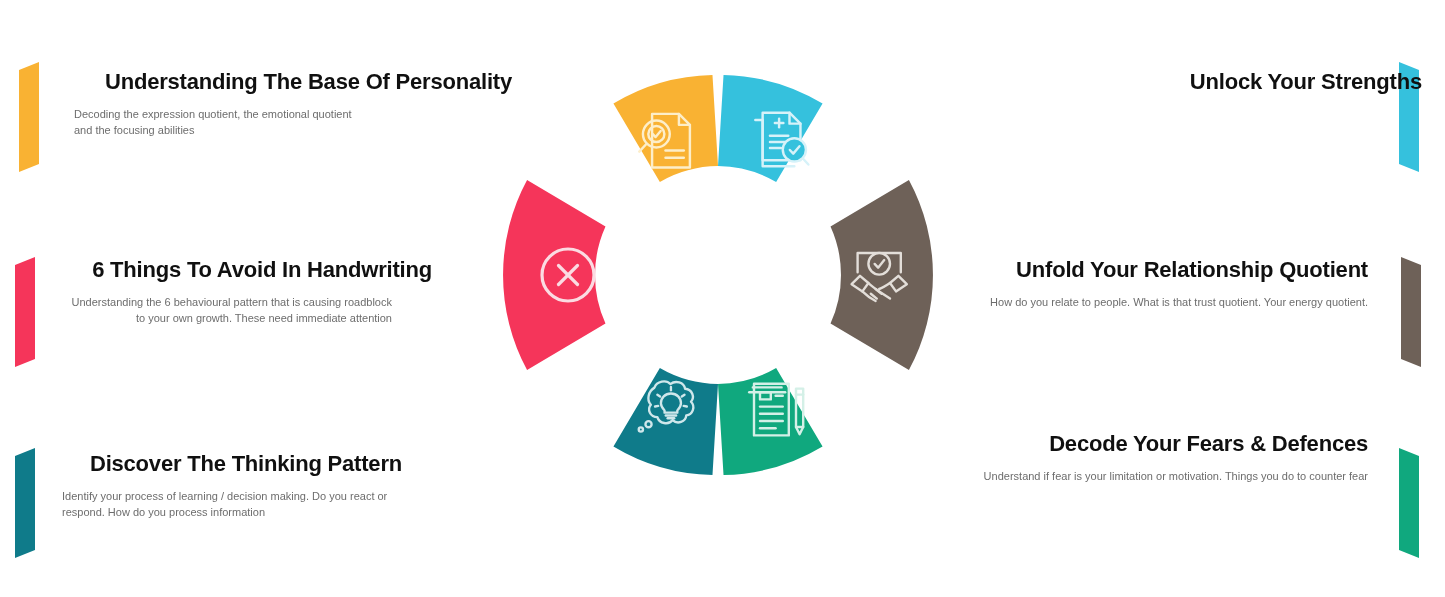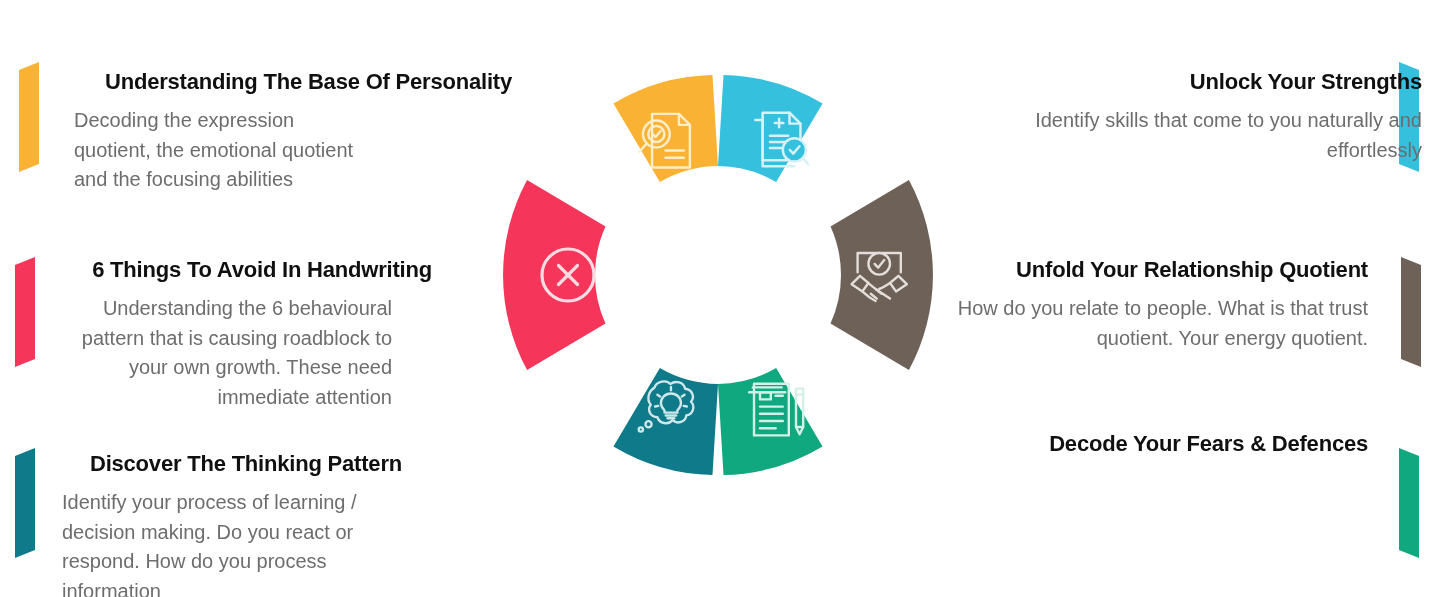--- a/index.html
+++ b/index.html
@@ -29,21 +29,21 @@
   .item-title {
     font-size: 22px;
     font-weight: bold;
     color: #101010;
     letter-spacing: -0.2px;
     margin: 0 0 12px 0;
     line-height: 1.1;
     white-space: nowrap;
   }
   .item-desc {
-    font-size: 20px;
+    font-size: 11px;
     color: #6d6d6d;
     line-height: 1.48;
     margin: 0;
     font-weight: 400;
   }
 
   .side-left .item-title { text-align: right; }
   .side-left .item-desc  { text-align: left; }
   .side-right .item-title { text-align: right; }
   .side-right .item-desc  { text-align: right; }
@@ -206,35 +206,35 @@
     <p class="item-desc" style="width:330px;">Identify your process of learning / decision making. Do you react or respond. How do you process information</p>
   </div>
 
   <div class="accent" style="left:1396px; top:62px;">
     <svg viewBox="0 0 26 110" preserveAspectRatio="none">
       <polygon points="3,0 23,8 23,110 3,102" fill="#35c1dd"></polygon>
     </svg>
   </div>
   <div class="item side-right" style="left:982px; top:70px; width:440px;">
     <h2 class="item-title">Unlock Your Strengths</h2>
-    <p class="item-desc">Identify skills that come to you naturally and effortlessly</p>
   </div>
 
   <div class="accent" style="left:1398px; top:257px;">
     <svg viewBox="0 0 26 110" preserveAspectRatio="none">
       <polygon points="3,0 23,8 23,110 3,102" fill="#6e6158"></polygon>
     </svg>
   </div>
   <div class="item side-right" style="left:928px; top:258px; width:440px;">
     <h2 class="item-title">Unfold Your Relationship Quotient</h2>
     <p class="item-desc">How do you relate to people. What is that trust quotient. Your energy quotient.</p>
   </div>
 
   <div class="accent" style="left:1396px; top:448px;">
     <svg viewBox="0 0 26 110" preserveAspectRatio="none">
       <polygon points="3,0 23,8 23,110 3,102" fill="#10a87e"></polygon>
     </svg>
   </div>
   <div class="item side-right" style="left:928px; top:432px; width:440px;">
     <h2 class="item-title">Decode Your Fears &amp; Defences</h2>
+    <p class="item-desc">Understand if fear is your limitation or motivation. Things you do to counter fear</p>
   </div>
 
 </div>
 
 </body></html>

